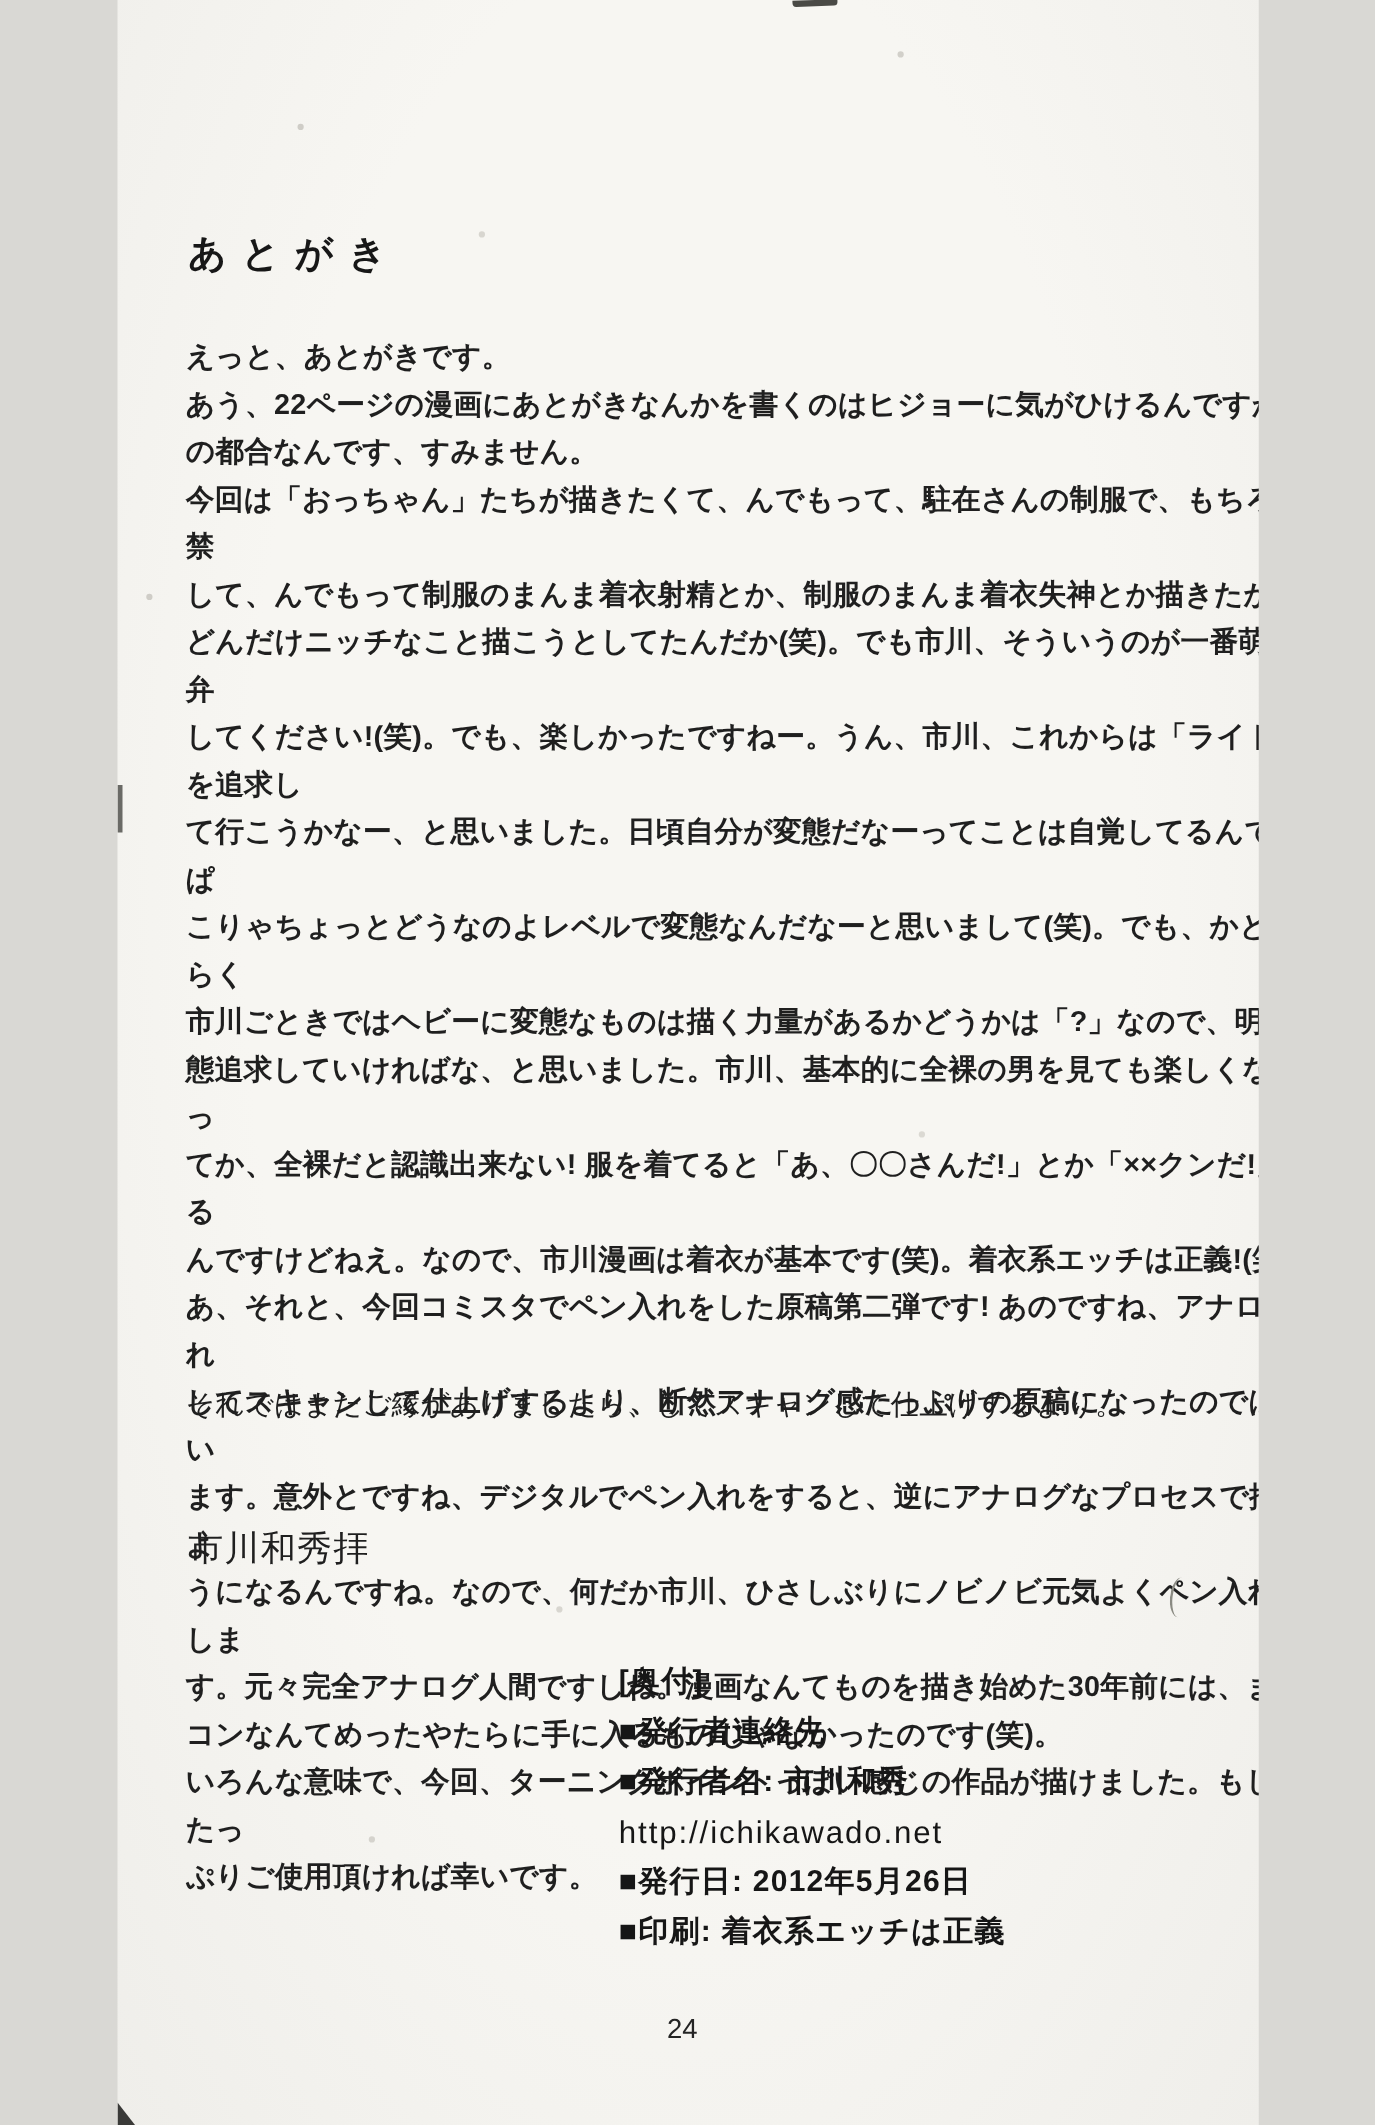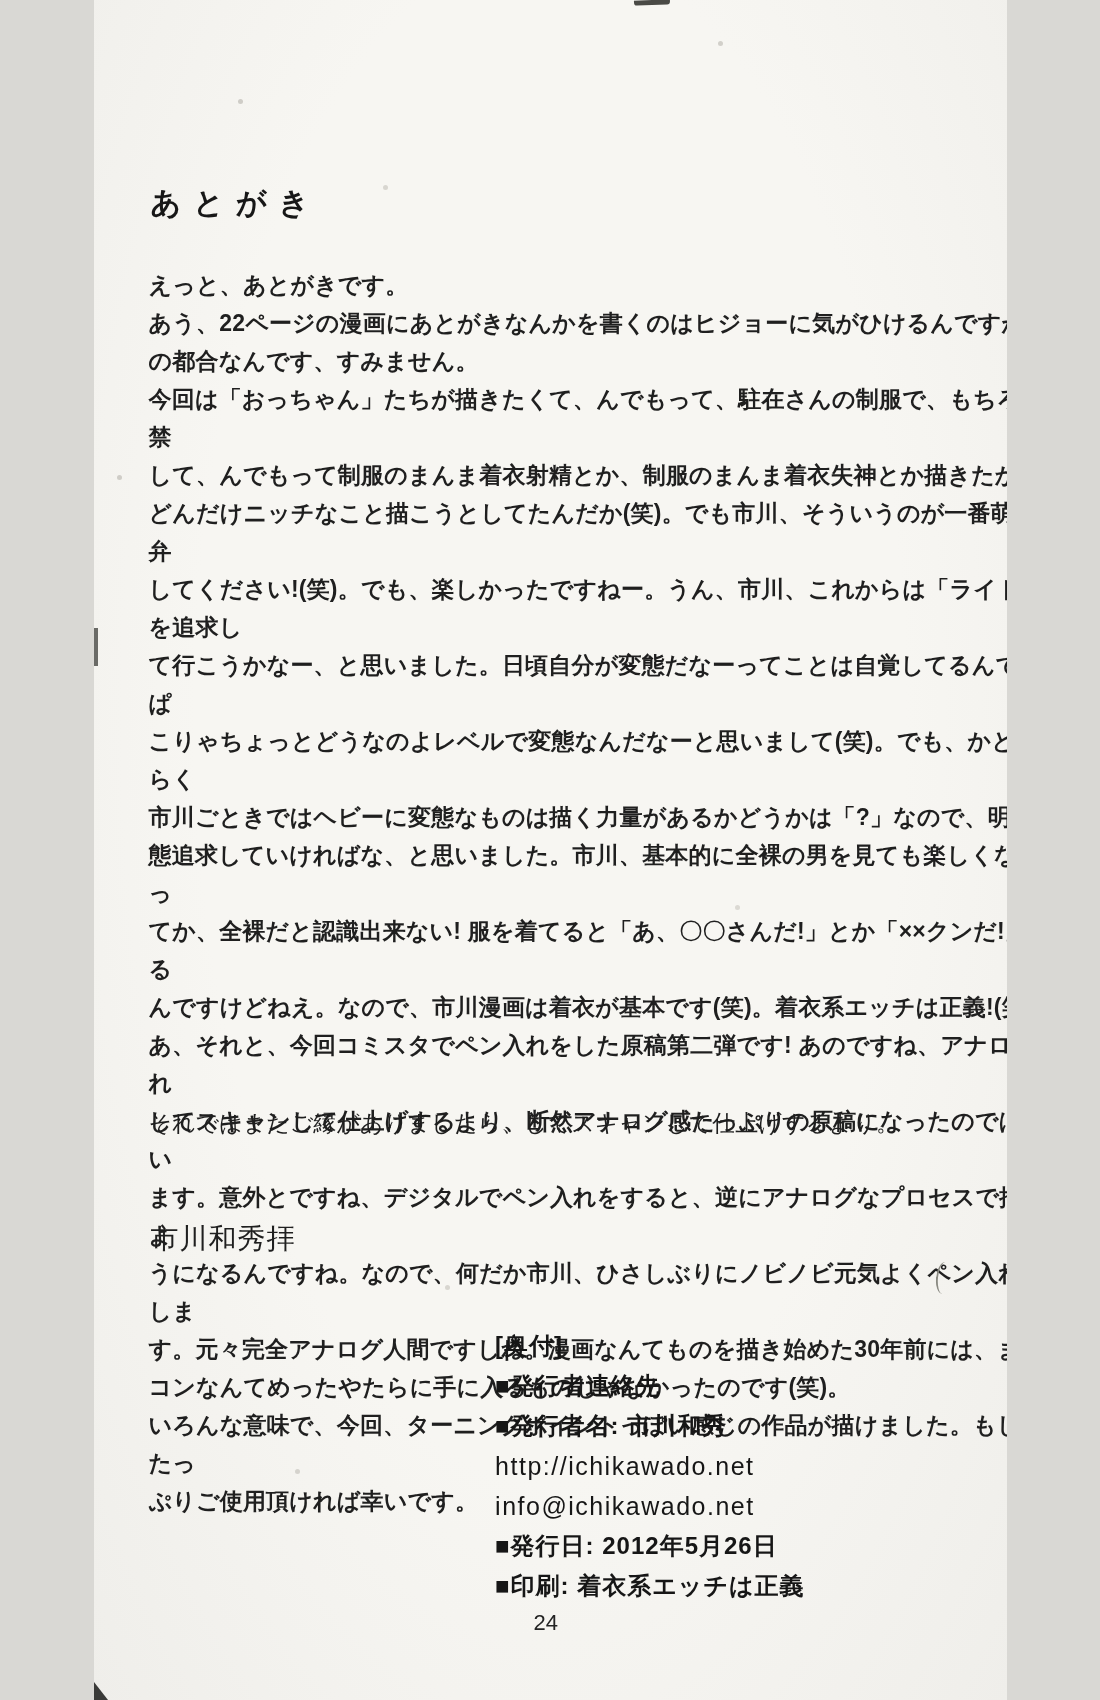--- a/index.html
+++ b/index.html
@@ -166,21 +166,20 @@
 
   <div class="closing-line">それではまたご縁がありましたら、してスキャンして仕上げするより。</div>
 
   <div class="signature">市川和秀拝</div>
 
   <div class="colophon">
     <div>[奥付]</div>
     <div>■発行者連絡先</div>
     <div>■発行者名: 市川和秀</div>
     <div class="url-line">http://ichikawado.net</div>
-    <div class="url-line">info@ichikawado.net</div>
     <div>■発行日: 2012年5月26日</div>
     <div>■印刷: 着衣系エッチは正義</div>
   </div>
 
   <div class="page-number">24</div>
 
   <div class="artifact-top-edge"></div>
   <div class="artifact-left-edge"></div>
   <div class="artifact-corner"></div>
   <div class="artifact-paren"></div>

